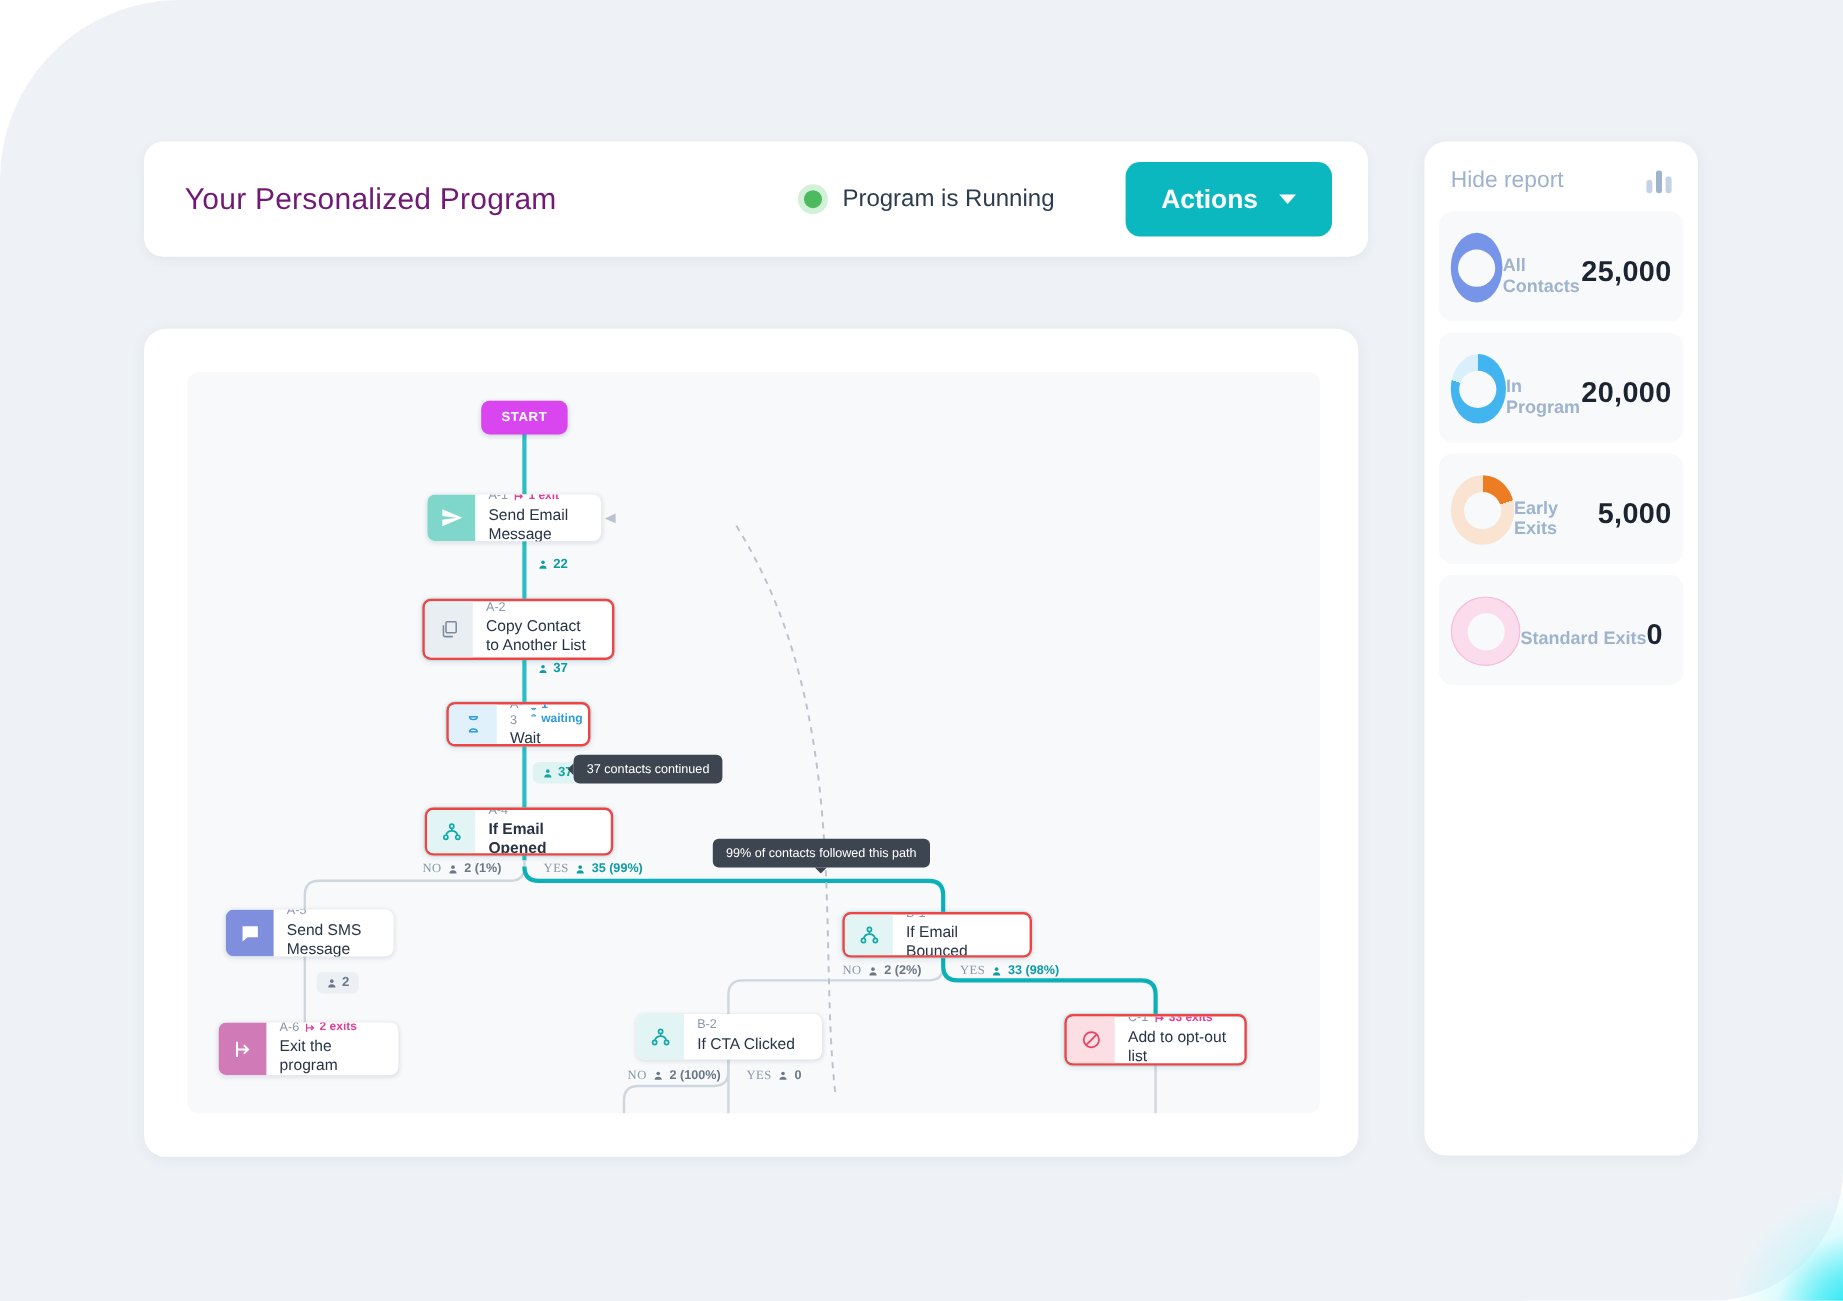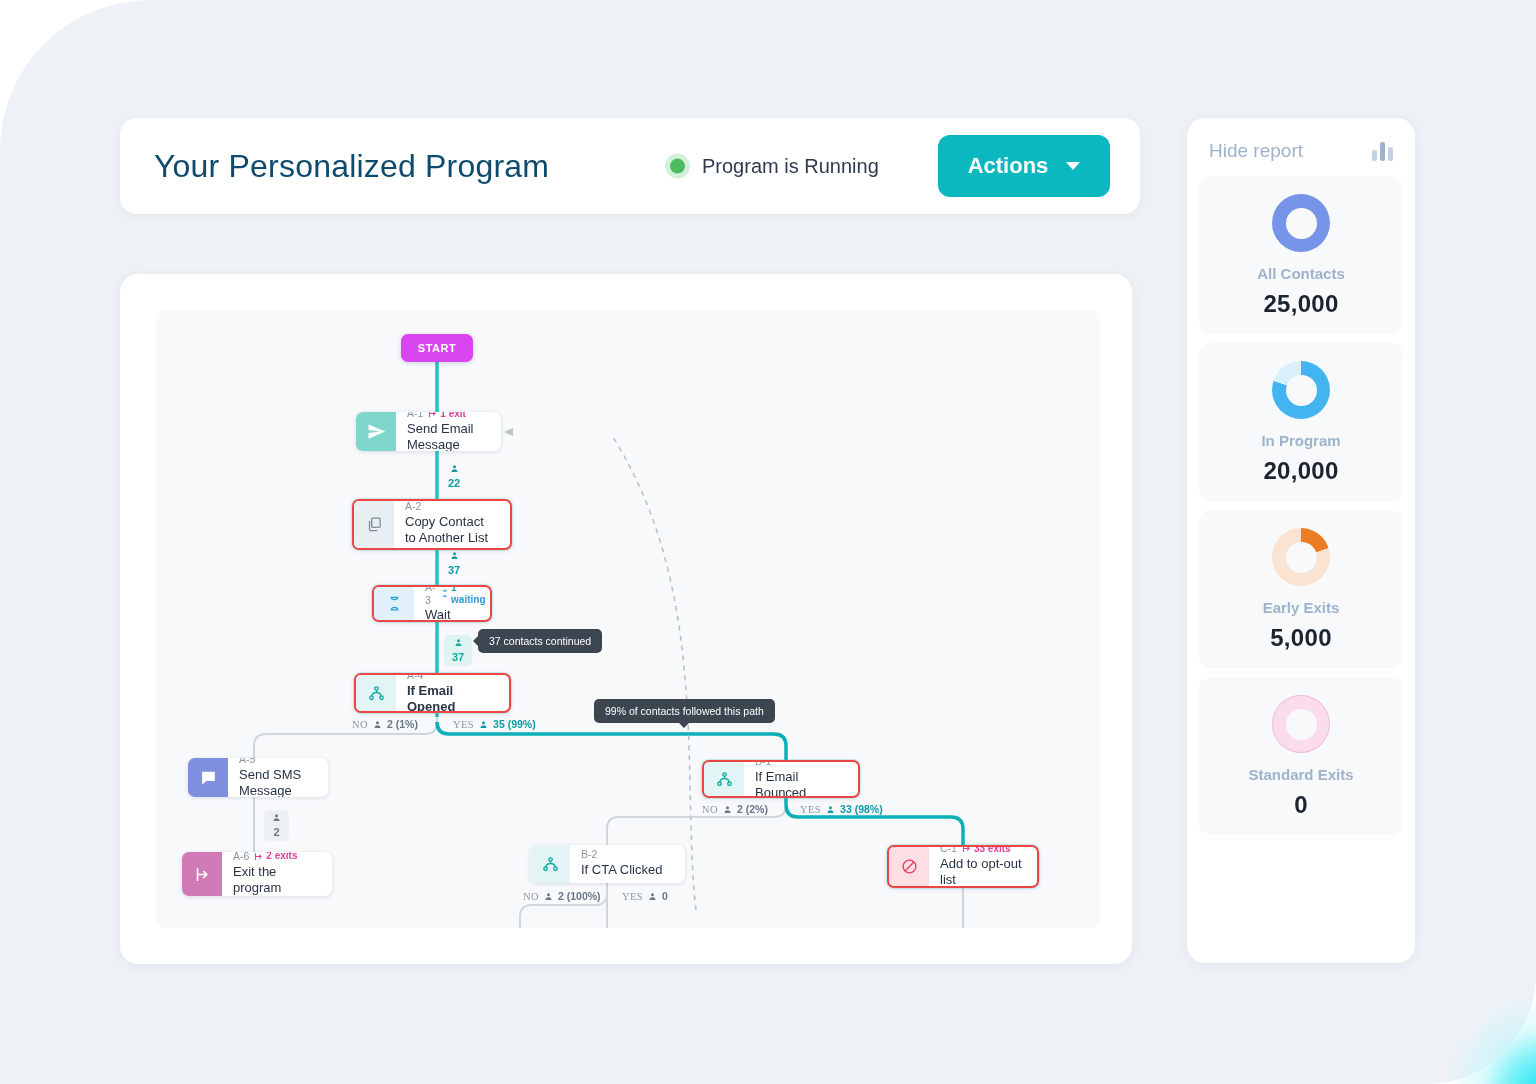--- a/index.html
+++ b/index.html
@@ -25,21 +25,21 @@
   }
 
   
   .header-card {
     position:absolute; left:120px; top:118px; width:1020px; height:96px;
     background:#ffffff; border-radius:16px;
     box-shadow: 0 2px 10px rgba(31,45,74,0.06);
     display:flex; align-items:center;
   }
   .prog-title {
-    margin-left:34px; font-size:32px; color:#0c4a6e; font-weight:400;
+    margin-left:34px; font-size:25px; color:#701a75; font-weight:400;
     letter-spacing:.2px; white-space:nowrap;
   }
   .status-wrap {
     position:absolute; left:545px; top:50%; transform:translateY(-50%);
     display:flex; align-items:center; gap:12px;
   }
   .status-dot-outer {
     width:25px; height:25px; border-radius:50%; background:#d3f1d8;
     display:flex; align-items:center; justify-content:center;
   }
@@ -79,21 +79,21 @@
 
   .start-node {
     position:absolute; background:#d946ef; color:#fff; border-radius:7px;
     font-size:11px; font-weight:700; letter-spacing:.5px;
     display:flex; align-items:center; justify-content:center;
     box-shadow:0 1px 4px rgba(31,45,74,0.2);
   }
 
   
   .pill { position:absolute; display:flex; align-items:center; gap:4px;
-          font-size:11px; font-weight:700; padding:3px 8px; border-radius:5px; white-space:nowrap;flex-direction:column; }
+          font-size:11px; font-weight:700; padding:3px 8px; border-radius:5px; white-space:nowrap; }
   .pill.teal { background:#dff4f2; color:#16a6a0; }
   .pill.grey { background:#eceff3; color:#6b7787; }
   .pill.plain { background:transparent; color:#0f9ba4; padding:0; }
 
   .branch-label { position:absolute; font-size:10.5px; white-space:nowrap; display:flex; align-items:center; gap:5px; }
   .branch-label .k { color:#8a96a6; letter-spacing:.4px;font-family:Liberation Serif, serif; }
   .branch-label .v { font-weight:700; }
   .branch-label.yes .v { color:#0f9ba4; }
   .branch-label.no .v { color:#6b7787; }
 
@@ -110,21 +110,21 @@
     box-shadow:0 2px 12px rgba(31,45,74,0.06);
     padding:14px 12px;
   }
   .report-head { display:flex; align-items:center; justify-content:space-between; padding:8px 10px 14px 10px; }
   .report-head .t { font-size:19px; color:#9fb3cd; cursor:pointer; }
   .bars { display:flex; align-items:flex-end; gap:3px; height:20px; cursor:pointer; }
   .bars i { display:block; width:5px; border-radius:2px; background:#c3d2e4; }
   .bars i:nth-child(1){height:11px;} .bars i:nth-child(2){height:19px;background:#9fb3cd;} .bars i:nth-child(3){height:14px;}
 
   .stat { background:#f7f9fb; border-radius:12px; margin-bottom:9px; padding:18px 10px 16px;
-          display:flex; flex-direction:column; align-items:center; }
+          display:flex; flex-direction:row; align-items:center; }
   .donut { width:58px; height:58px; border-radius:50%; display:flex; align-items:center; justify-content:center; }
   .donut .hole { width:31px;height:31px;border-radius:50%;background:#f7f9fb; }
   .stat .lbl { margin-top:13px; font-size:15px; font-weight:700; color:#9fb3cd; }
   .stat .val { margin-top:8px; font-size:24px; font-weight:700; color:#1b2430; letter-spacing:.3px; }
 </style>
 </head>
 <body>
 
 <div id="root">
   <div class="backdrop"></div>

